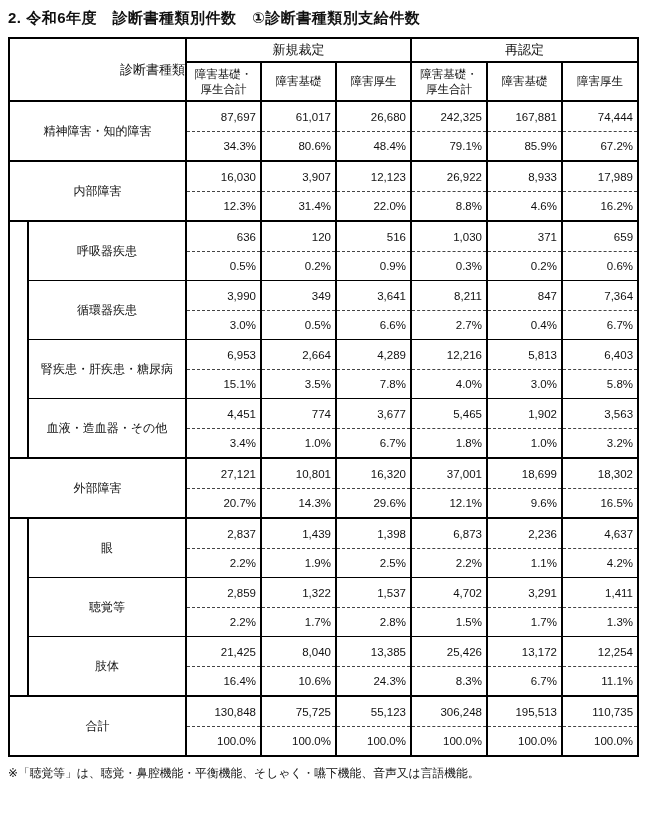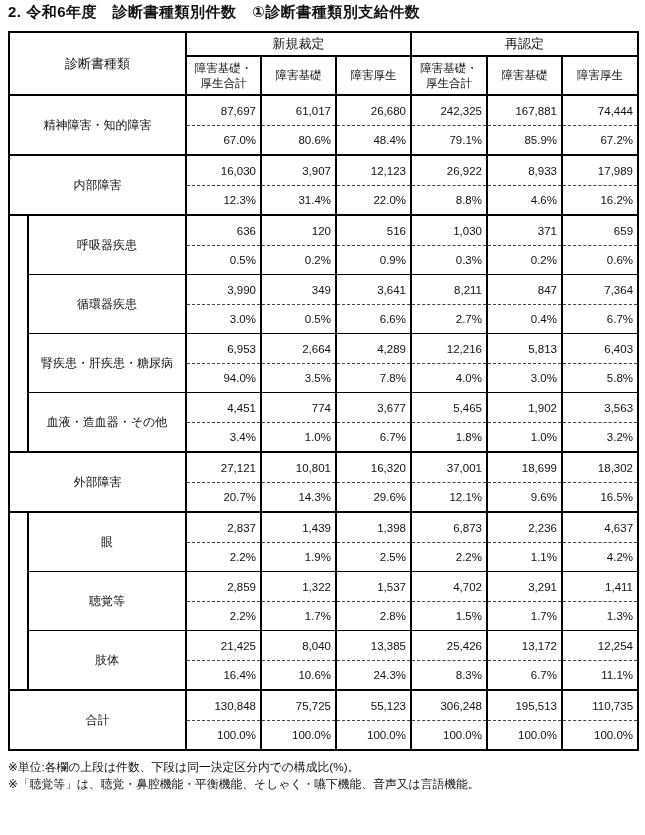--- a/index.html
+++ b/index.html
@@ -3,21 +3,21 @@
 <meta charset="utf-8">
 <style>
   * { box-sizing: border-box; }
   html, body { margin: 0; padding: 0; background: #fff; }
   body {
     width: 645px; height: 835px;
     color: #111;
     font-family: "Liberation Sans", "DejaVu Sans", sans-serif;
     overflow: hidden;
   }
-  .page { padding: 3px 8px 0 8px; }
+  .page { padding: 9px 8px 0 8px; }
 
   .title {
     font-size: 15px;
     font-weight: bold;
     margin: 0 0 9px 0;
     letter-spacing: 0.5px;
     white-space: nowrap;
   }
 
   table.report {
@@ -42,21 +42,21 @@
     text-align: center;
     vertical-align: middle;
   }
   tr.h1 th { height: 24px; font-size: 13px; }
   tr.h2 th {
     height: 39px;
     font-size: 11.5px;
     line-height: 1.25;
     white-space: pre-line;
   }
-  th.corner { font-size: 13px; }
+  th.corner { font-size: 13px; text-align: right; }
 
   
   td.label {
     text-align: center;
     vertical-align: middle;
     font-size: 12px;
     line-height: 1.2;
   }
   td.spacer { border-top: 2px solid #000; }
   tr.thin td { border-top-width: 1px; }
@@ -114,21 +114,21 @@
         <th>障害基礎</th>
         <th>障害厚生</th>
       </tr>
     </thead>
     <tbody id="table-body">
         <tr>
           <td class="label" colspan="2">精神障害・知的障害</td>
           <td class="data">
             <div class="cnt">87,697</div>
             <div class="sep"></div>
-            <div class="pct">67.0%</div>
+            <div class="pct">34.3%</div>
           </td>
           <td class="data">
             <div class="cnt">61,017</div>
             <div class="sep"></div>
             <div class="pct">80.6%</div>
           </td>
           <td class="data">
             <div class="cnt">26,680</div>
             <div class="sep"></div>
             <div class="pct">48.4%</div>
@@ -247,21 +247,21 @@
             <div class="cnt">7,364</div>
             <div class="sep"></div>
             <div class="pct">6.7%</div>
           </td>
         </tr>
         <tr class="thin">
           <td class="label">腎疾患・肝疾患・糖尿病</td>
           <td class="data">
             <div class="cnt">6,953</div>
             <div class="sep"></div>
-            <div class="pct">94.0%</div>
+            <div class="pct">15.1%</div>
           </td>
           <td class="data">
             <div class="cnt">2,664</div>
             <div class="sep"></div>
             <div class="pct">3.5%</div>
           </td>
           <td class="data">
             <div class="cnt">4,289</div>
             <div class="sep"></div>
             <div class="pct">7.8%</div>
@@ -478,17 +478,16 @@
           <td class="data">
             <div class="cnt">110,735</div>
             <div class="sep"></div>
             <div class="pct">100.0%</div>
           </td>
         </tr>
       </tbody>
   </table>
 
   <div class="notes">
-    <p class="note">※単位:各欄の上段は件数、下段は同一決定区分内での構成比(%)。</p>
     <p class="note">※「聴覚等」は、聴覚・鼻腔機能・平衡機能、そしゃく・嚥下機能、音声又は言語機能。</p>
   </div>
 
 </div>
 
 </body></html>

